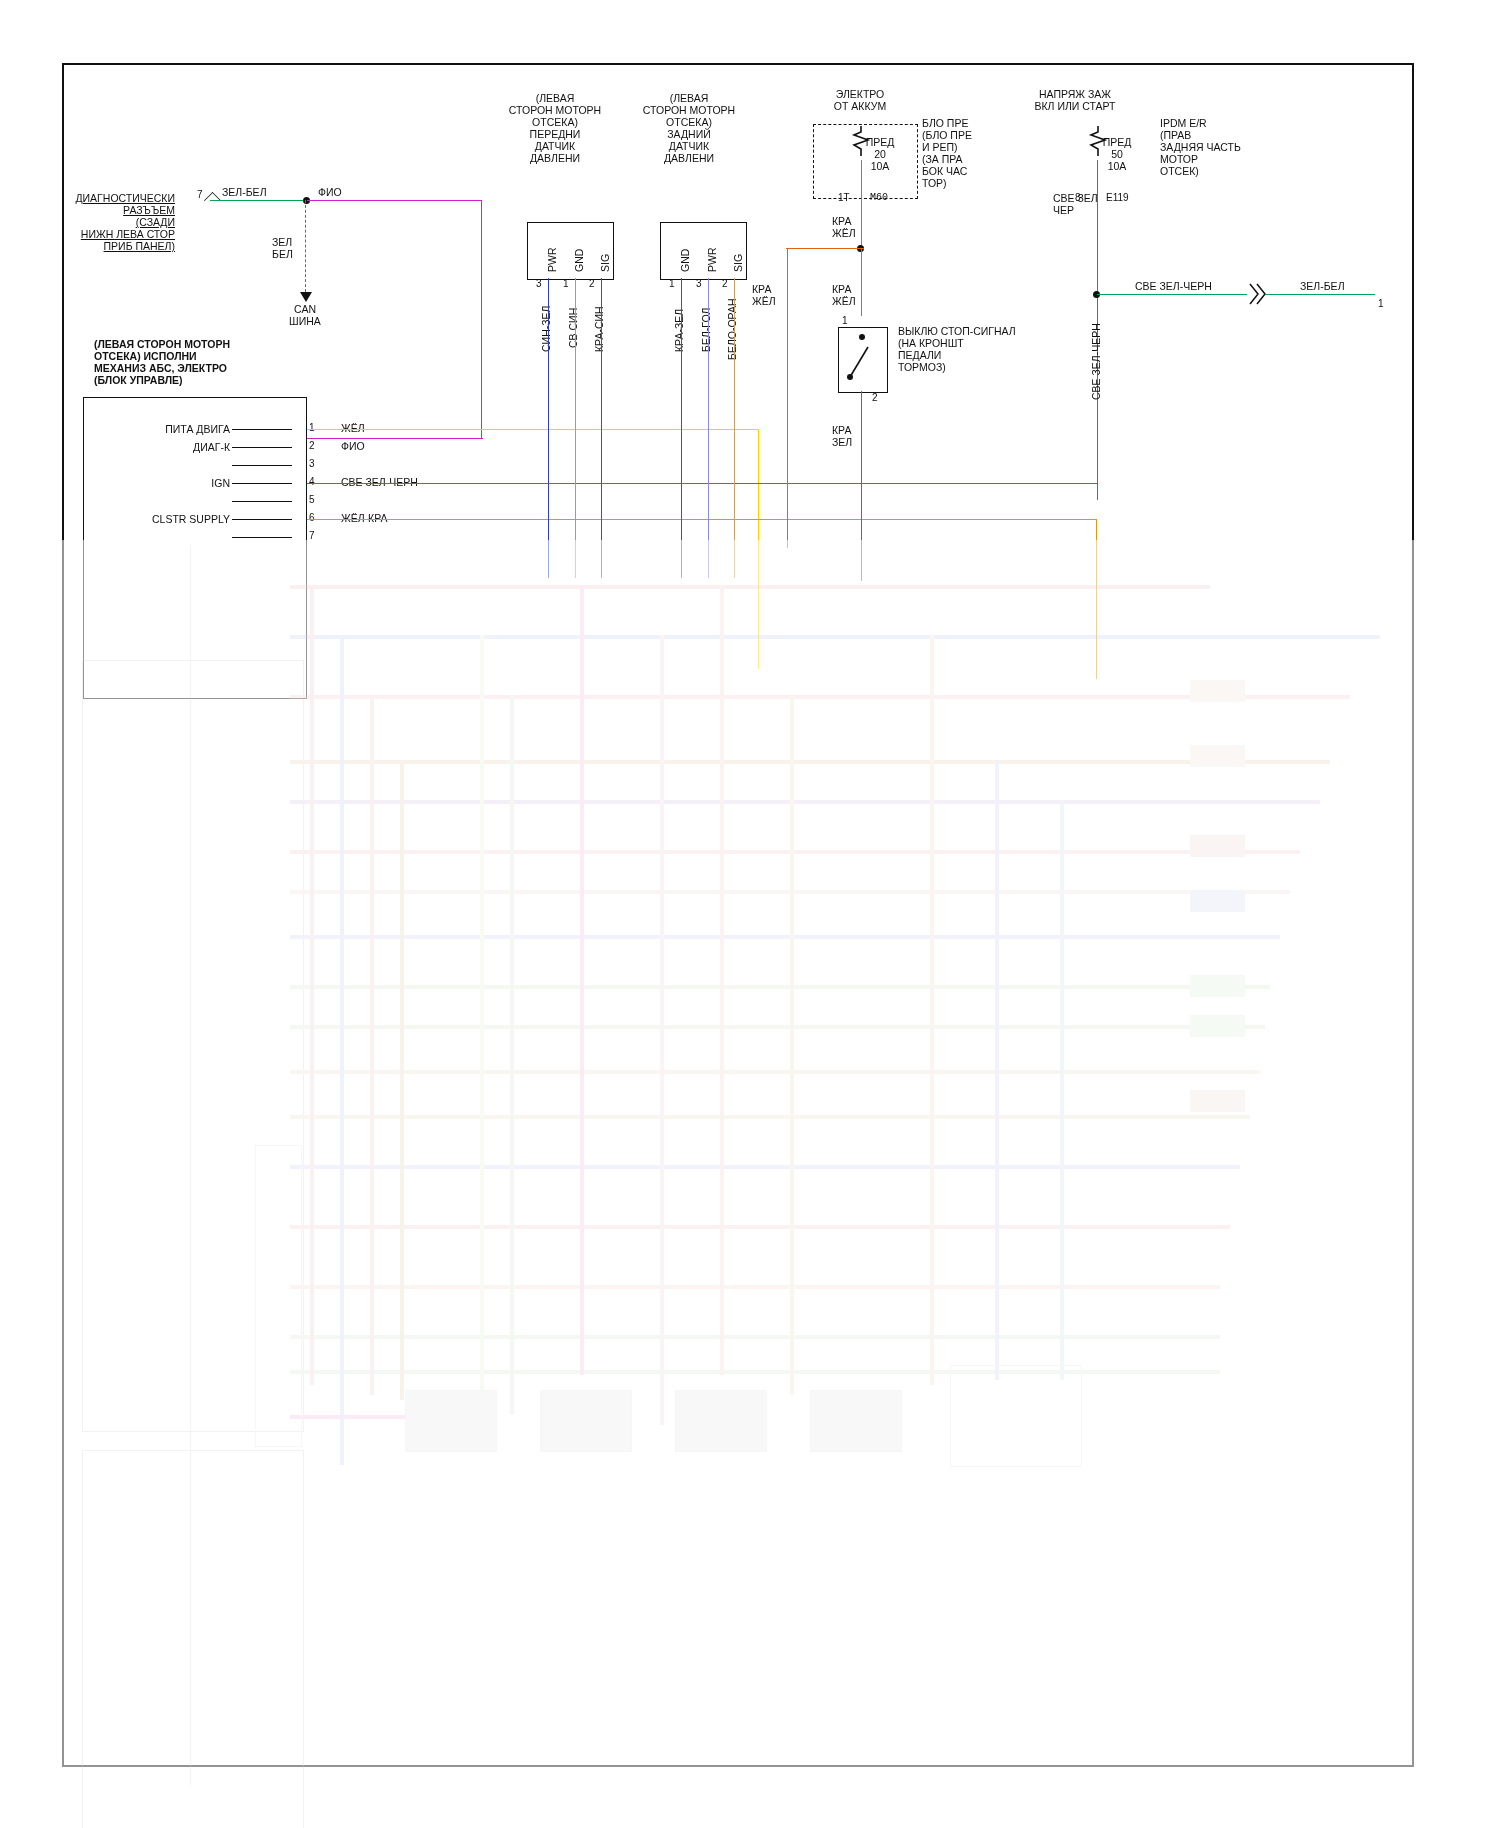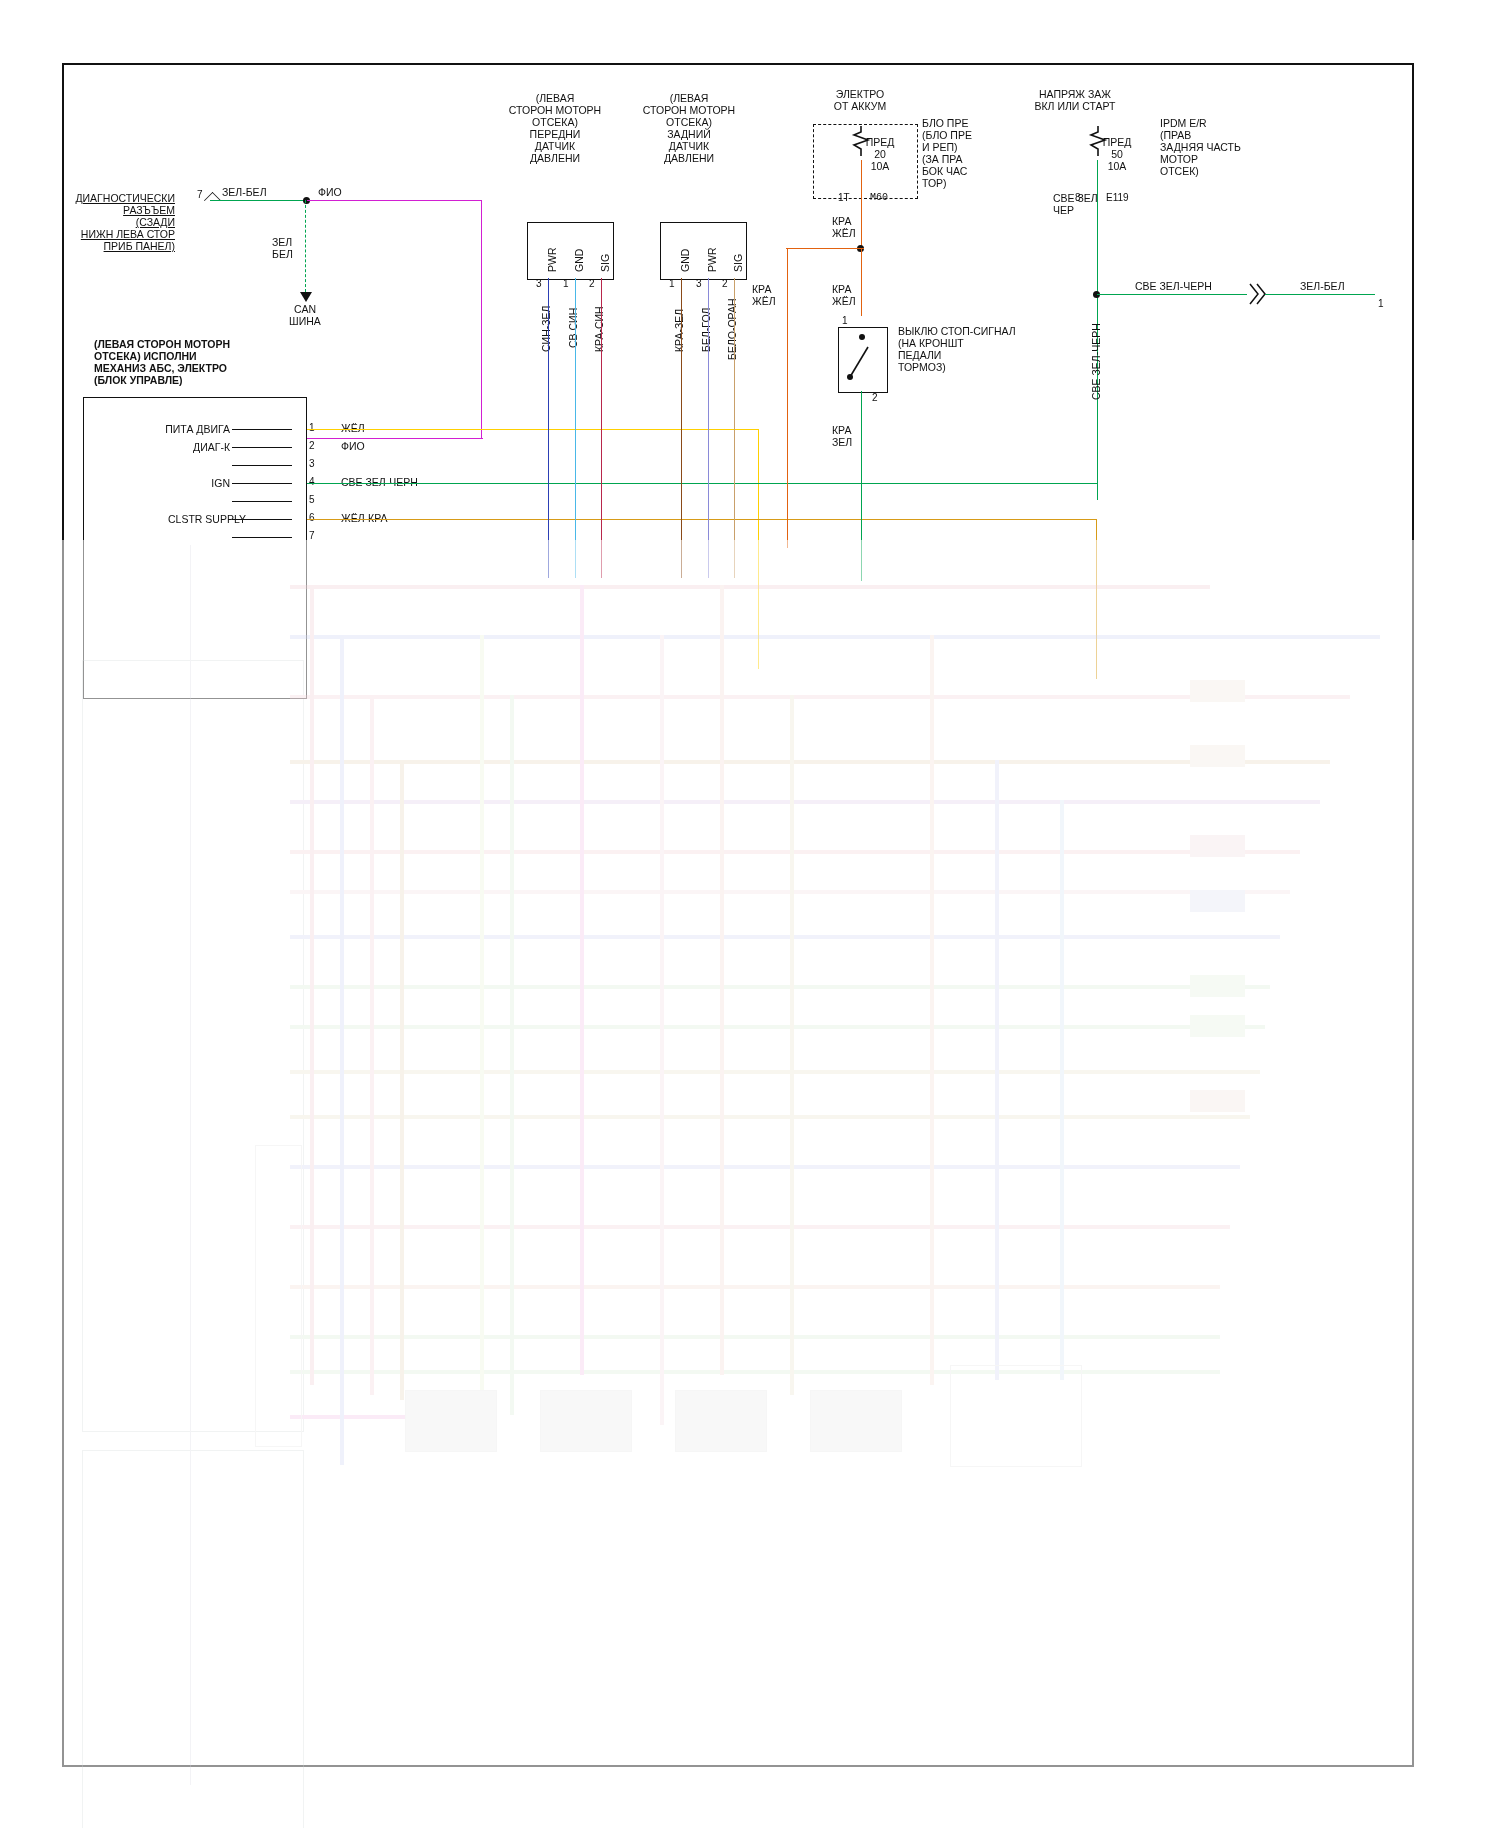--- a/index.html
+++ b/index.html
@@ -84,21 +84,21 @@
   <div class="wire h" style="left:232px;top:465px;width:60px;border-top-color:#111;"></div>
 
   <div class="lbl r" style="left:100px;top:477px;width:130px;">IGN</div>
   <div class="wire h" style="left:232px;top:483px;width:60px;border-top-color:#111;"></div>
   <div class="pinnum" style="left:309px;top:476px;">4</div>
   <div class="lbl" style="left:341px;top:476px;">СВЕ ЗЕЛ-ЧЕРН</div>
 
   <div class="pinnum" style="left:309px;top:494px;">5</div>
   <div class="wire h" style="left:232px;top:501px;width:60px;border-top-color:#111;"></div>
 
-  <div class="lbl r" style="left:116px;top:513px;width:130px;">CLSTR SUPPLY</div>
+  <div class="lbl r" style="left:100px;top:513px;width:130px;">CLSTR SUPPLY</div>
   <div class="wire h" style="left:232px;top:519px;width:60px;border-top-color:#111;"></div>
   <div class="pinnum" style="left:309px;top:512px;">6</div>
   <div class="lbl" style="left:341px;top:512px;">ЖЁЛ-КРА</div>
 
   <div class="pinnum" style="left:309px;top:530px;">7</div>
   <div class="wire h" style="left:232px;top:537px;width:60px;border-top-color:#111;"></div>
 
   <div class="wire h" style="left:307px;top:429px;width:452px;border-top-color:#ffd000;"></div>
   <div class="wire v" style="left:758px;top:429px;height:240px;border-left-color:#ffd000;"></div>
 

